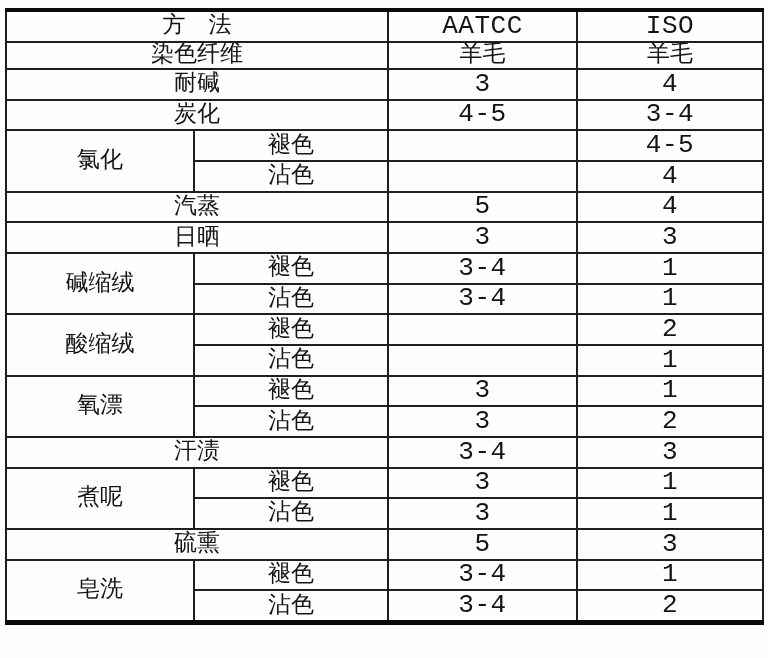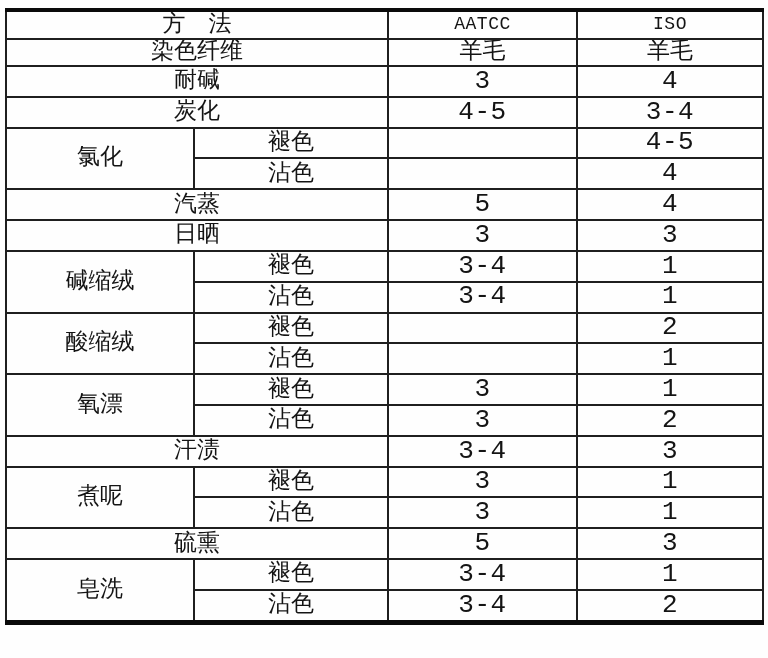--- a/index.html
+++ b/index.html
@@ -44,21 +44,21 @@
     overflow: hidden;
   }
   table.fastness-table td.latin {
     font-size: 26px;
     letter-spacing: 0.5px;
   }
   table.fastness-table tr.header-row td {
     font-size: 23px;
   }
   table.fastness-table tr.header-row td.latin {
-    font-size: 18px;
+    font-size: 26px;
   }
 </style>
 </head>
 <body>
 
 <div class="page">
   <table class="fastness-table">
     <colgroup>
       <col style="width:188px">
       <col style="width:194px">

